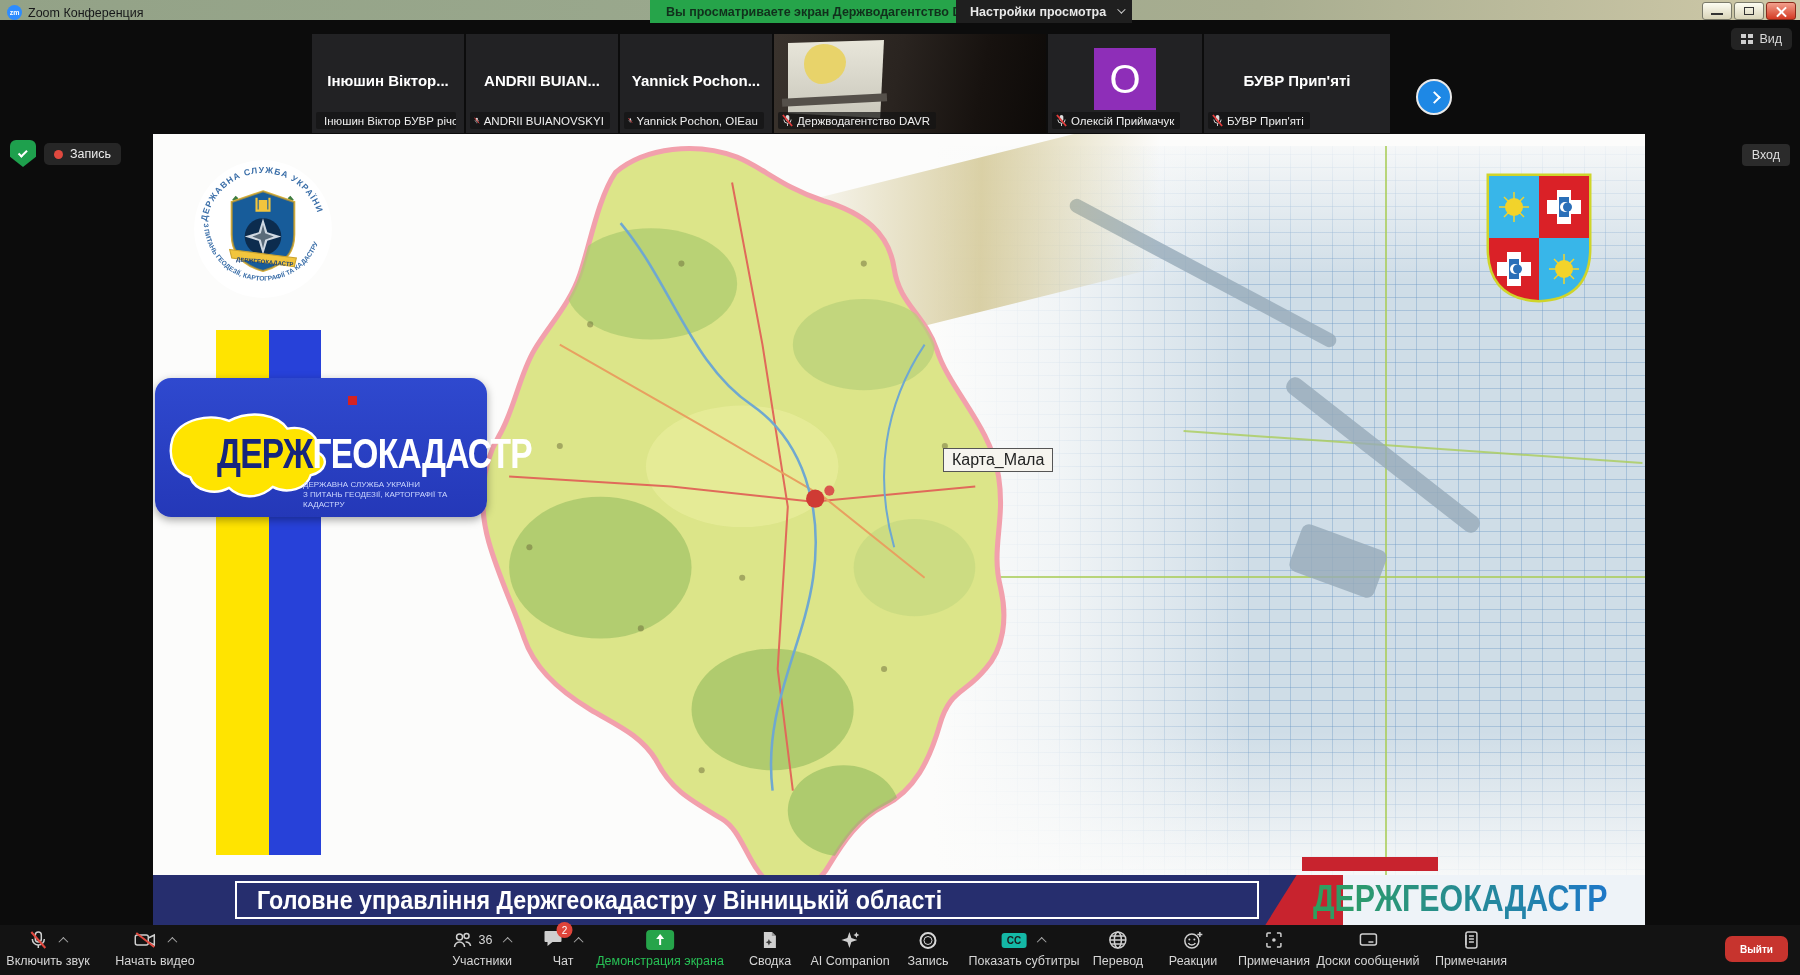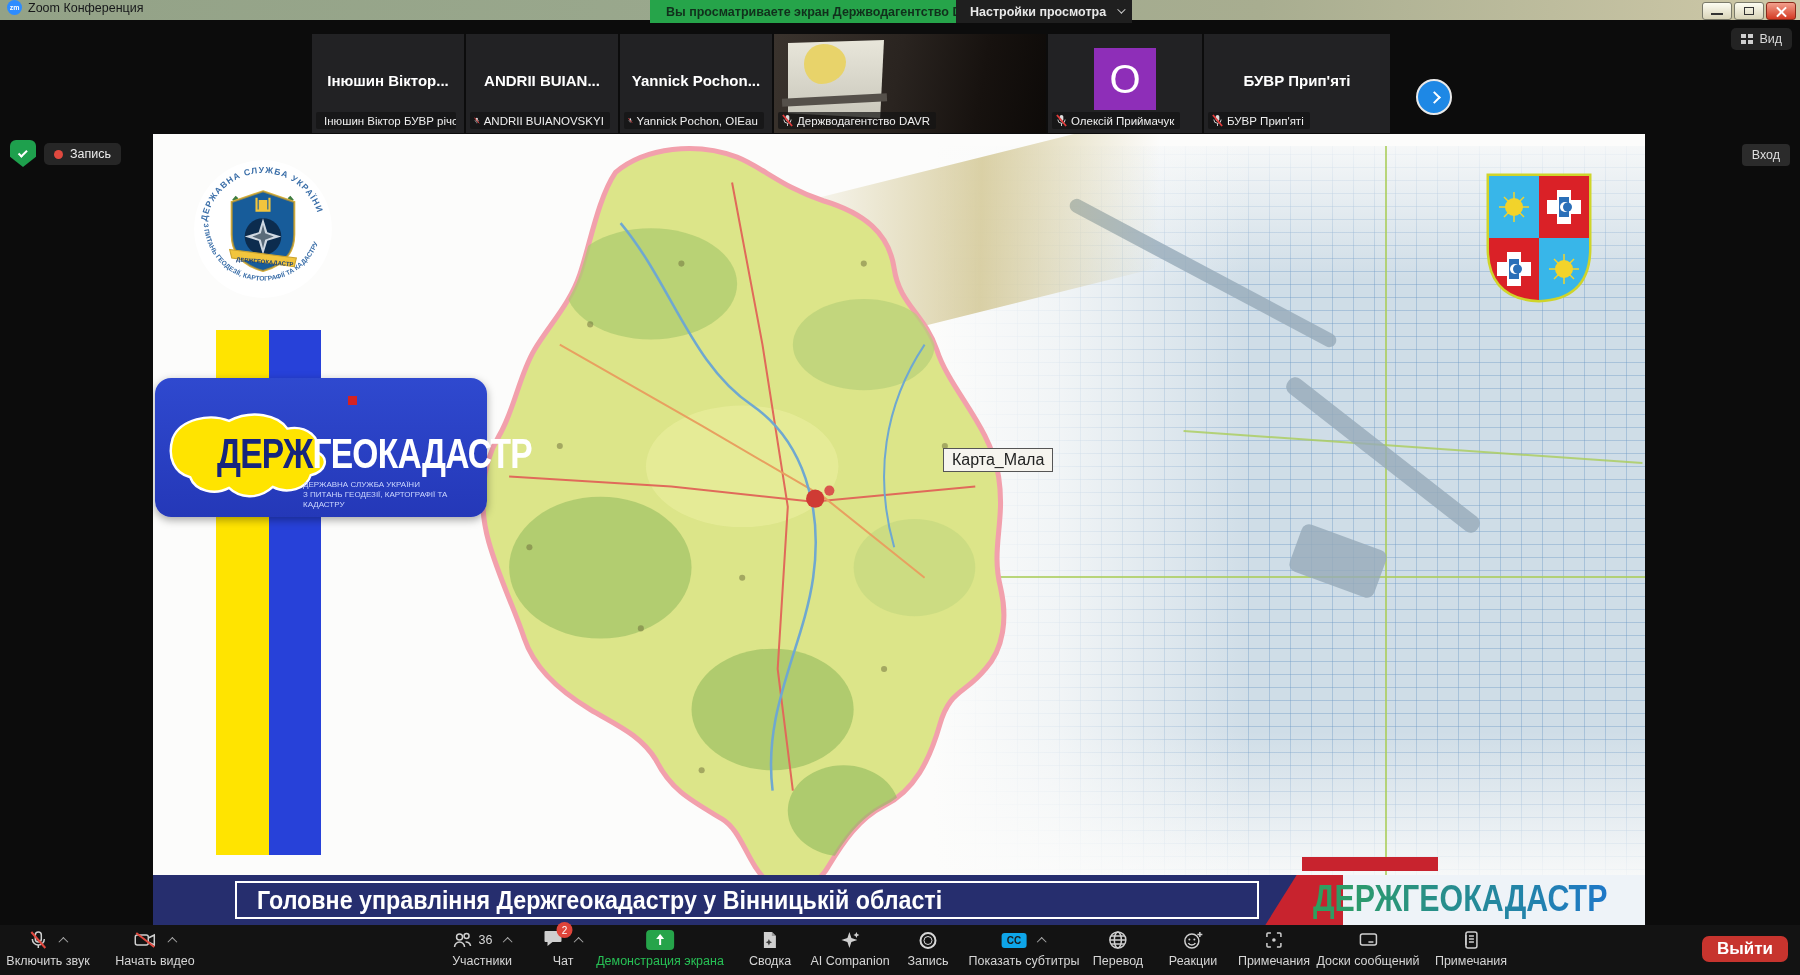--- a/index.html
+++ b/index.html
@@ -3,21 +3,21 @@
 <meta charset="utf-8">
 <style>
   * { margin:0; padding:0; box-sizing:border-box; }
   html,body { width:1800px; height:975px; overflow:hidden; background:#0b0b0b;
               font-family:"Liberation Sans","DejaVu Sans",sans-serif; }
   .stage { position:relative; width:1800px; height:975px; background:#0c0c0c; }
 
   
   .titlebar { position:absolute; left:0; top:0; width:1800px; height:20px;
               background:linear-gradient(90deg,#93a287 0%,#9aa88d 40%,#a8ad90 70%,#cfc9a8 100%);
-              display:flex; align-items:flex-start; z-index:50; }
+              display:flex; align-items:flex-end; z-index:50; }
   .tb-left { display:flex; align-items:center; gap:6px; padding-left:7px; }
   .zm-logo { width:15px; height:15px; border-radius:50%; background:#2d8cff; color:#fff;
              font-size:7px; font-weight:bold; display:flex; align-items:center; justify-content:center; }
   .tb-title { font-size:12.5px; color:#17181a; }
   .tb-banner { position:absolute; left:650px; top:0; height:23px; padding:0 16px;
                background:var(--zoom_green,#26a44a); color:#11301c; font-size:12.5px; font-weight:bold;
                display:flex; align-items:center; }
   .tb-viewset { position:absolute; left:956px; top:0; height:23px; padding:0 26px 0 14px;
                 background:#1f1f1f; color:#e8e8e8; font-size:12.5px; font-weight:bold;
                 display:flex; align-items:center; }
@@ -149,27 +149,27 @@
   .slash { stroke:var(--record_red,#e0493f); stroke-width:2; }
   .share-ic { width:28px; height:20px; background:var(--zoom_green,#26a44a); border-radius:4px;
               display:flex; align-items:center; justify-content:center; }
   .up-arrow { position:relative; width:10px; height:12px; }
   .up-arrow:before { content:""; position:absolute; left:1px; top:0; border-left:4px solid transparent;
                      border-right:4px solid transparent; border-bottom:5px solid #fff; }
   .up-arrow:after { content:""; position:absolute; left:4px; top:4px; width:2px; height:7px; background:#fff; }
   .rec-ic { width:17px; height:17px; border:2px solid #d8d8d8; border-radius:50%;
             display:flex; align-items:center; justify-content:center; }
   .rec-ic i { width:9px; height:9px; border:1.5px solid #d8d8d8; border-radius:50%; }
-  .cc-ic { background:#0ea5e9; color:#1a1a1a; font-size:10px; font-weight:bold; padding:2px 5px; border-radius:3px; }
+  .cc-ic { background:#14b8a6; color:#1a1a1a; font-size:10px; font-weight:bold; padding:2px 5px; border-radius:3px; }
   .chat-badge { position:absolute; right:-9px; top:-6px; min-width:16px; height:16px; border-radius:8px;
                 background:#e0443a; color:#fff; font-size:10px; display:flex; align-items:center;
                 justify-content:center; padding:0 4px; }
   .count { font-size:12.5px; color:#d6d6d6; }
   .leave-btn { position:absolute; right:12px; top:11px; height:26px; padding:0 15px; border-radius:7px;
-               background:var(--leave_red,#c7342e); color:#fff; font-size:17px; font-weight:bold;
+               background:var(--leave_red,#c7342e); color:#fff; font-size:10px; font-weight:bold;
                display:flex; align-items:center; }
 </style>
 </head>
 <body>
 
 <div class="stage">
 
   <div class="titlebar">
     <div class="tb-left">
       <div class="zm-logo">zm</div>

